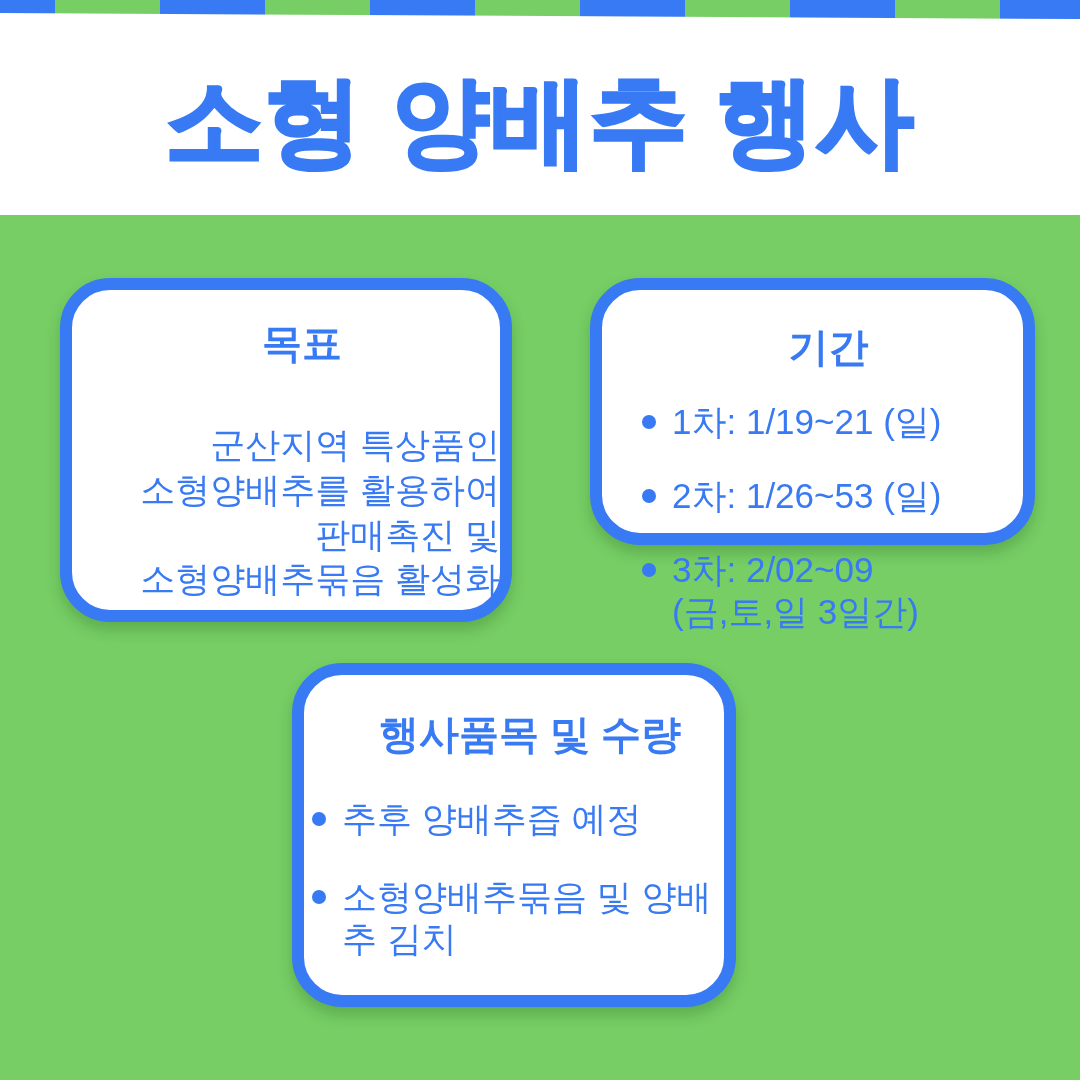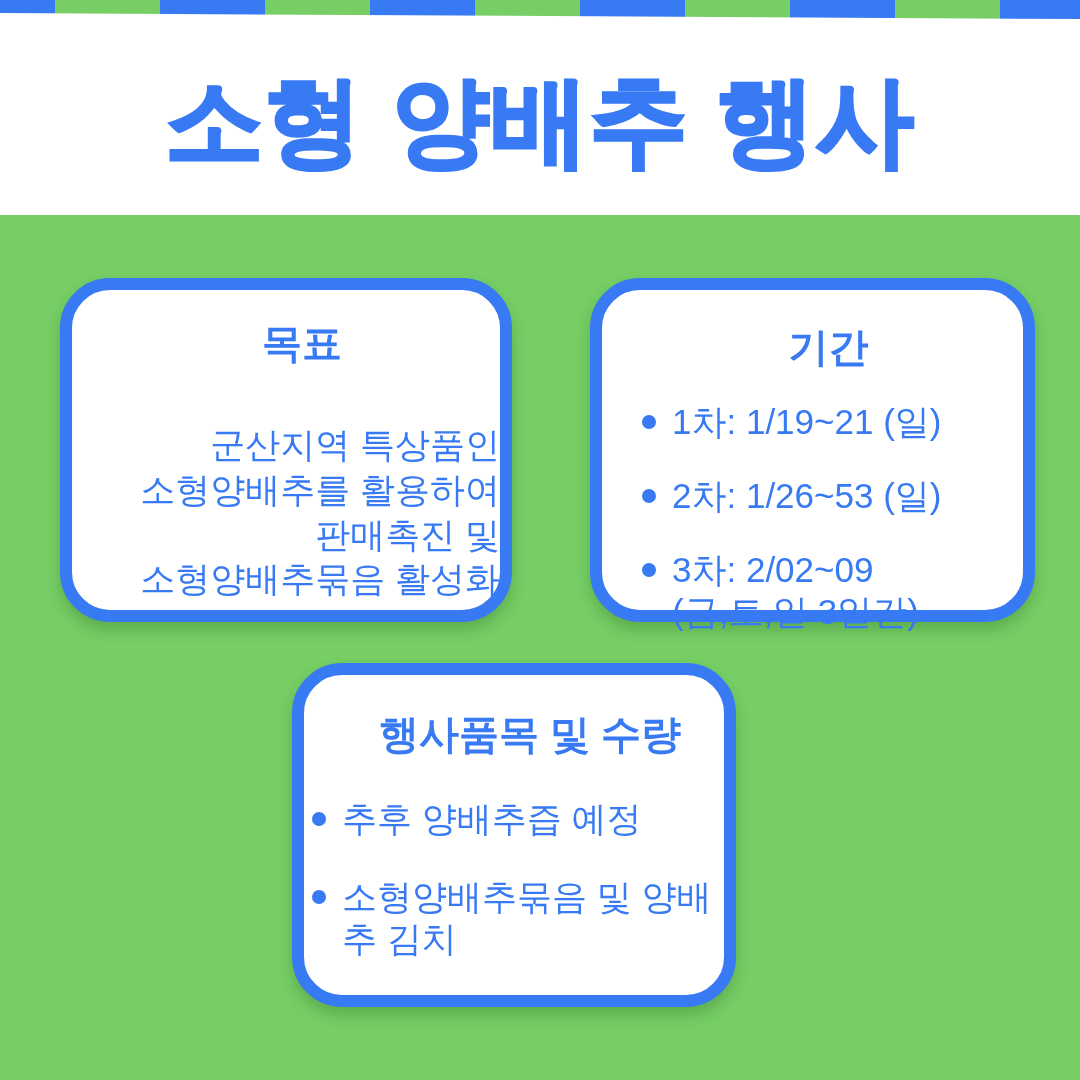--- a/index.html
+++ b/index.html
@@ -56,21 +56,21 @@
   
   .card{
     position:absolute;
     background:var(--white);
     border:12px solid var(--blue);
     border-radius:50px;
     box-shadow:0 8px 14px rgba(35,90,25,.28);
     color:var(--blue);
   }
   .card-goal  {left:60px; top:278px; width:452px; height:344px;}
-  .card-period{left:590px;top:278px; width:445px; height:344px;}
+  .card-period{left:590px;top:278px; width:445px; height:267px;}
   .card-items {left:292px;top:663px; width:444px; height:344px;}
 
   .card-title{
     text-align:center;
     font-size:40px;
     font-weight:700;
     color:var(--blue);
     margin-left:32px;
   }
   .card-goal .card-title{margin-top:26px;}

